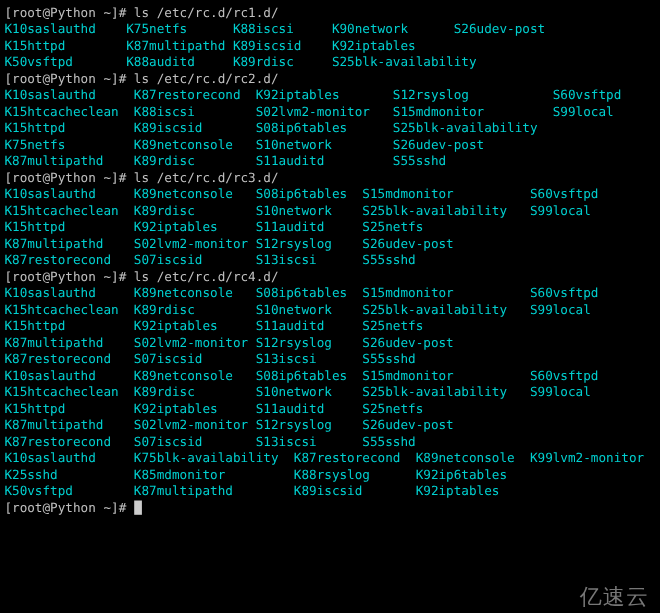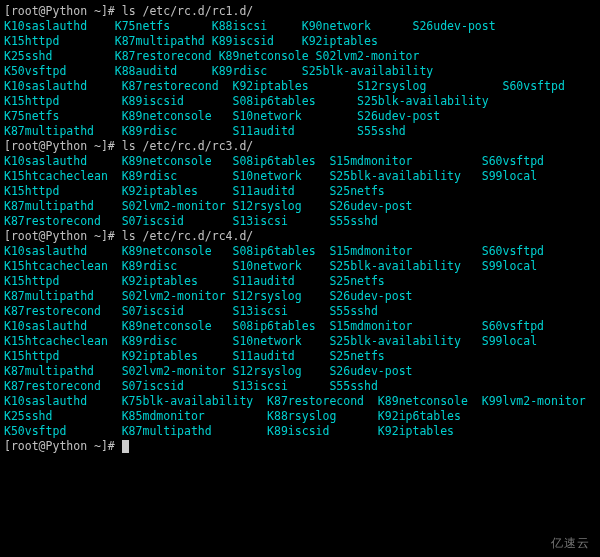--- a/index.html
+++ b/index.html
@@ -15,40 +15,41 @@
   }
   .row { white-space: pre; }
   .prompt { color: #c0c0c0; }
   .cmd { color: #c0c0c0; text-align: right; }
   .cy { color: #00d0d0; }
   .wm { 
     position: absolute;
     right: 10px;
     bottom: 6px;
     color: #777;
-    font-size: 12px;
+    font-size: 20px;
     font-family: sans-serif;
     letter-spacing: 1px;
   }
   .cursor {
     display:inline-block;
     width:7px;height:13px;
     background:#ccc;vertical-align:middle;
   }
 </style>
 </head>
 <body>
 
 <div id="term">
     <div class="row"><span class="prompt">[root@Python ~]# </span><span class="cmd">ls /etc/rc.d/rc1.d/</span></div>
     <div class="row cy">K10saslauthd    K75netfs      K88iscsi     K90network      S26udev-post</div>
     <div class="row cy">K15httpd        K87multipathd K89iscsid    K92iptables</div>
-    <div class="row cy">K25sshd         K87restorecond K89netconsole S02lvm2-monitor</div>
     <div class="row cy">K50vsftpd       K88auditd     K89rdisc     S25blk-availability</div>
+    <div class="row"><span class="prompt">[root@Python ~]# </span><span class="cmd">ls /etc/rc.d/rc2.d/</span></div>
     <div class="row cy">K10saslauthd     K87restorecond  K92iptables       S12rsyslog           S60vsftpd</div>
+    <div class="row cy">K15htcacheclean  K88iscsi        S02lvm2-monitor   S15mdmonitor         S99local</div>
     <div class="row cy">K15httpd         K89iscsid       S08ip6tables      S25blk-availability</div>
     <div class="row cy">K75netfs         K89netconsole   S10network        S26udev-post</div>
     <div class="row cy">K87multipathd    K89rdisc        S11auditd         S55sshd</div>
     <div class="row"><span class="prompt">[root@Python ~]# </span><span class="cmd">ls /etc/rc.d/rc3.d/</span></div>
     <div class="row cy">K10saslauthd     K89netconsole   S08ip6tables  S15mdmonitor          S60vsftpd</div>
     <div class="row cy">K15htcacheclean  K89rdisc        S10network    S25blk-availability   S99local</div>
     <div class="row cy">K15httpd         K92iptables     S11auditd     S25netfs</div>
     <div class="row cy">K87multipathd    S02lvm2-monitor S12rsyslog    S26udev-post</div>
     <div class="row cy">K87restorecond   S07iscsid       S13iscsi      S55sshd</div>
     <div class="row"><span class="prompt">[root@Python ~]# </span><span class="cmd">ls /etc/rc.d/rc4.d/</span></div>

